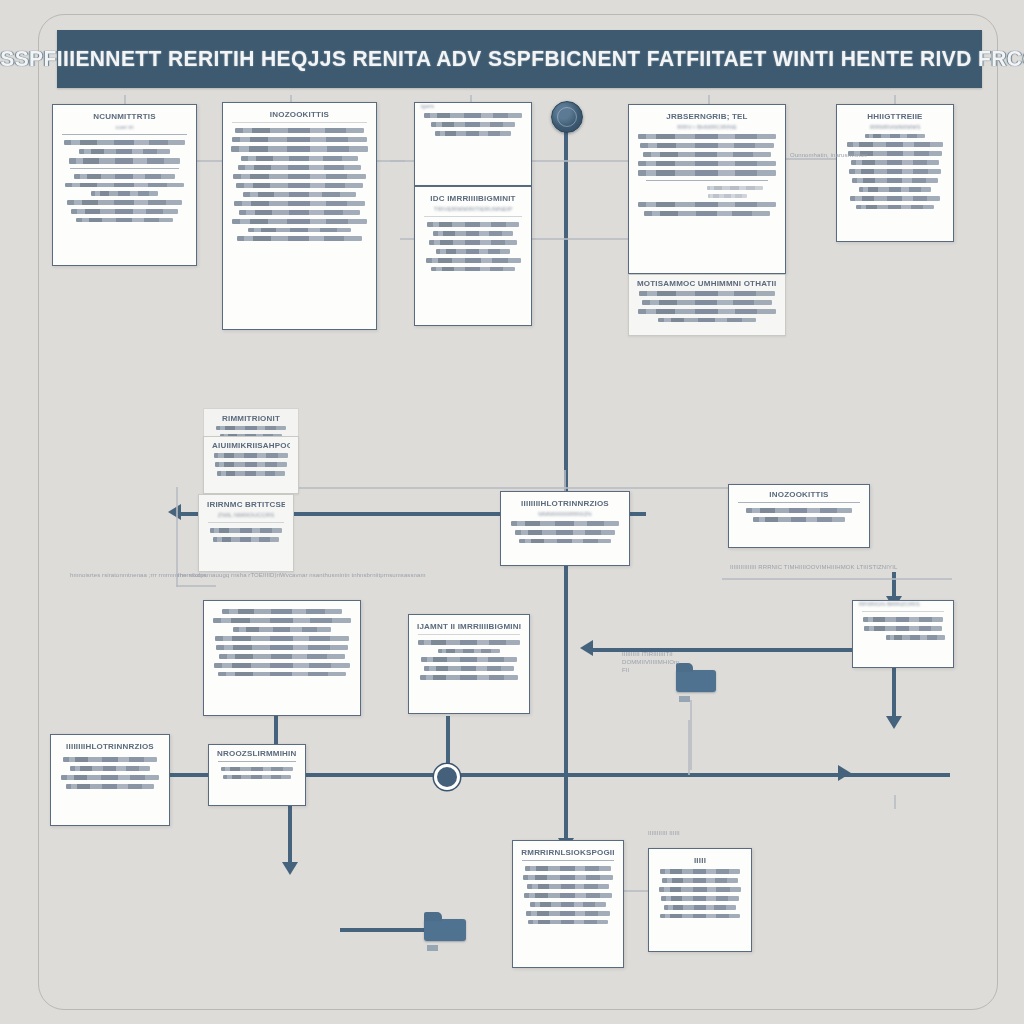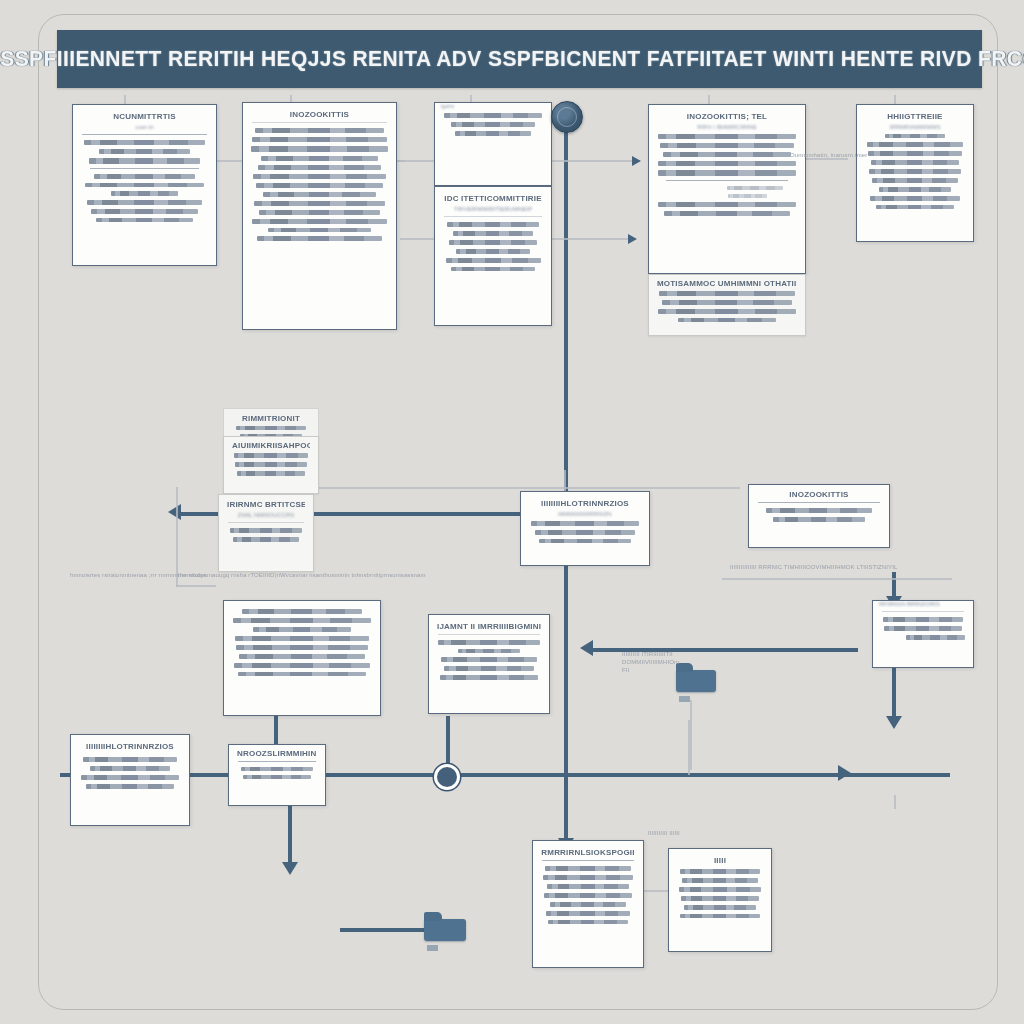--- a/index.html
+++ b/index.html
@@ -35,21 +35,20 @@
   }
 
   
   .node{
     position:absolute;
     background:#fdfdfc;
     border:1px solid #5a6b80;
     box-sizing:border-box;
     box-shadow:1px 1px 3px rgba(60,70,85,.16);
     overflow:hidden;
-    margin-left:20px;
   }
   .node.soft{border:1px solid #c9c9c6;background:#f6f6f4;box-shadow:0 1px 2px rgba(60,70,85,.10);}
   .node.ghost{border:1px solid #d3d3d0;background:#f3f3f1;box-shadow:none;}
 
   .n-title{
     text-align:center;
     color:#5b6a7d;
     font-size:8px;font-weight:bold;
     margin:7px 8px 3px 8px;
     letter-spacing:.2px;
@@ -243,35 +242,35 @@
   <div class="node" style="left:414px;top:102px;width:118px;height:84px;">
     <div class="n-sub" style="text-align:left;margin-left:6px;">igers</div>
     <div class="n-body">
       <div class="ln" style="width:98%"></div>
         <div class="ln" style="width:84%"></div>
         <div class="ln" style="width:76%"></div>
     </div>
   </div>
 
   <div class="node" style="left:414px;top:186px;width:118px;height:140px;">
-    <div class="n-title">IDC ITETTICOMMITTIRIE</div>
+    <div class="n-title">IDC IMRRIIIIBIGMINIT</div>
     <div class="n-sub">TRIVERIMMIRITIERUMNEIP</div>
     <div class="rule thin"></div>
     <div class="n-body">
       <div class="ln" style="width:92%"></div>
         <div class="ln" style="width:80%"></div>
         <div class="ln" style="width:88%"></div>
       <div class="ln" style="width:74%"></div>
         <div class="ln" style="width:95%"></div>
         <div class="ln t" style="width:84%"></div>
     </div>
   </div>
 
   <div class="node" style="left:628px;top:104px;width:158px;height:170px;">
-    <div class="n-title">INOZOOKITTIS; TEL</div>
+    <div class="n-title">JRBSERNGRIB; TEL</div>
     <div class="n-sub">RRIV r BHMIRCIRINE</div>
     <div class="n-body">
       <div class="ln" style="width:99%"></div>
         <div class="ln" style="width:96%"></div>
       <div class="ln" style="width:92%"></div>
         <div class="ln" style="width:99%"></div>
       <div class="ln f" style="width:98%"></div>
       <div class="rule"></div>
       <div class="ln t" style="width:40%;margin-right:14px;margin-left:auto;opacity:.45"></div>
       <div class="ln t" style="width:28%;margin-right:30px;margin-left:auto;opacity:.4"></div>

